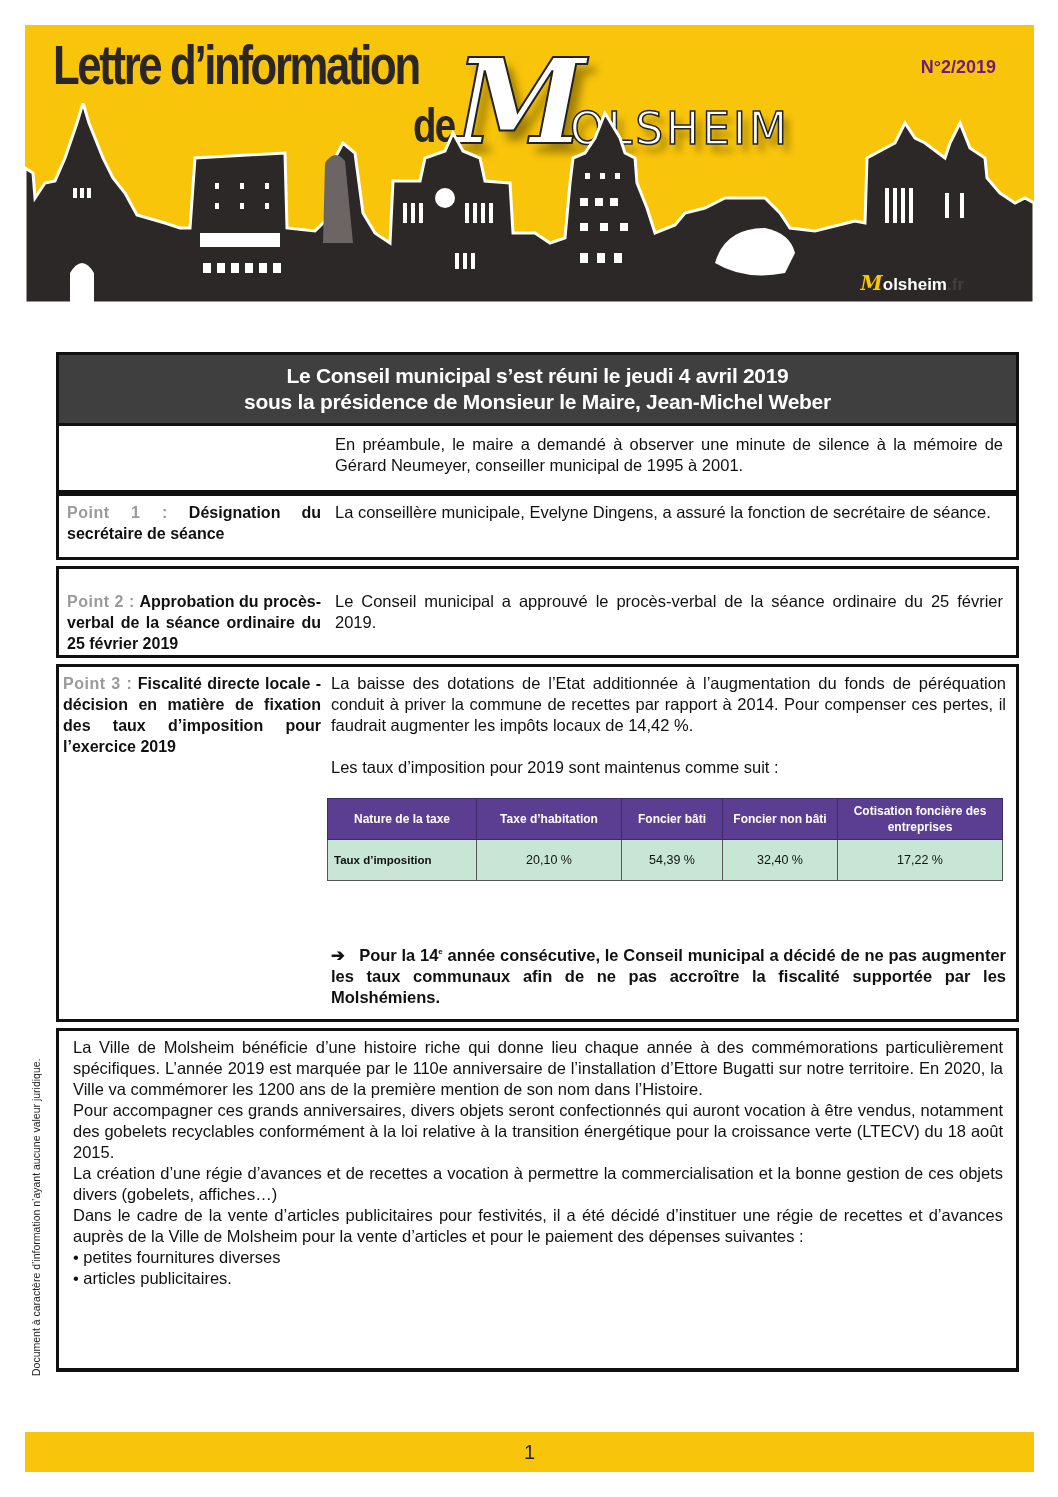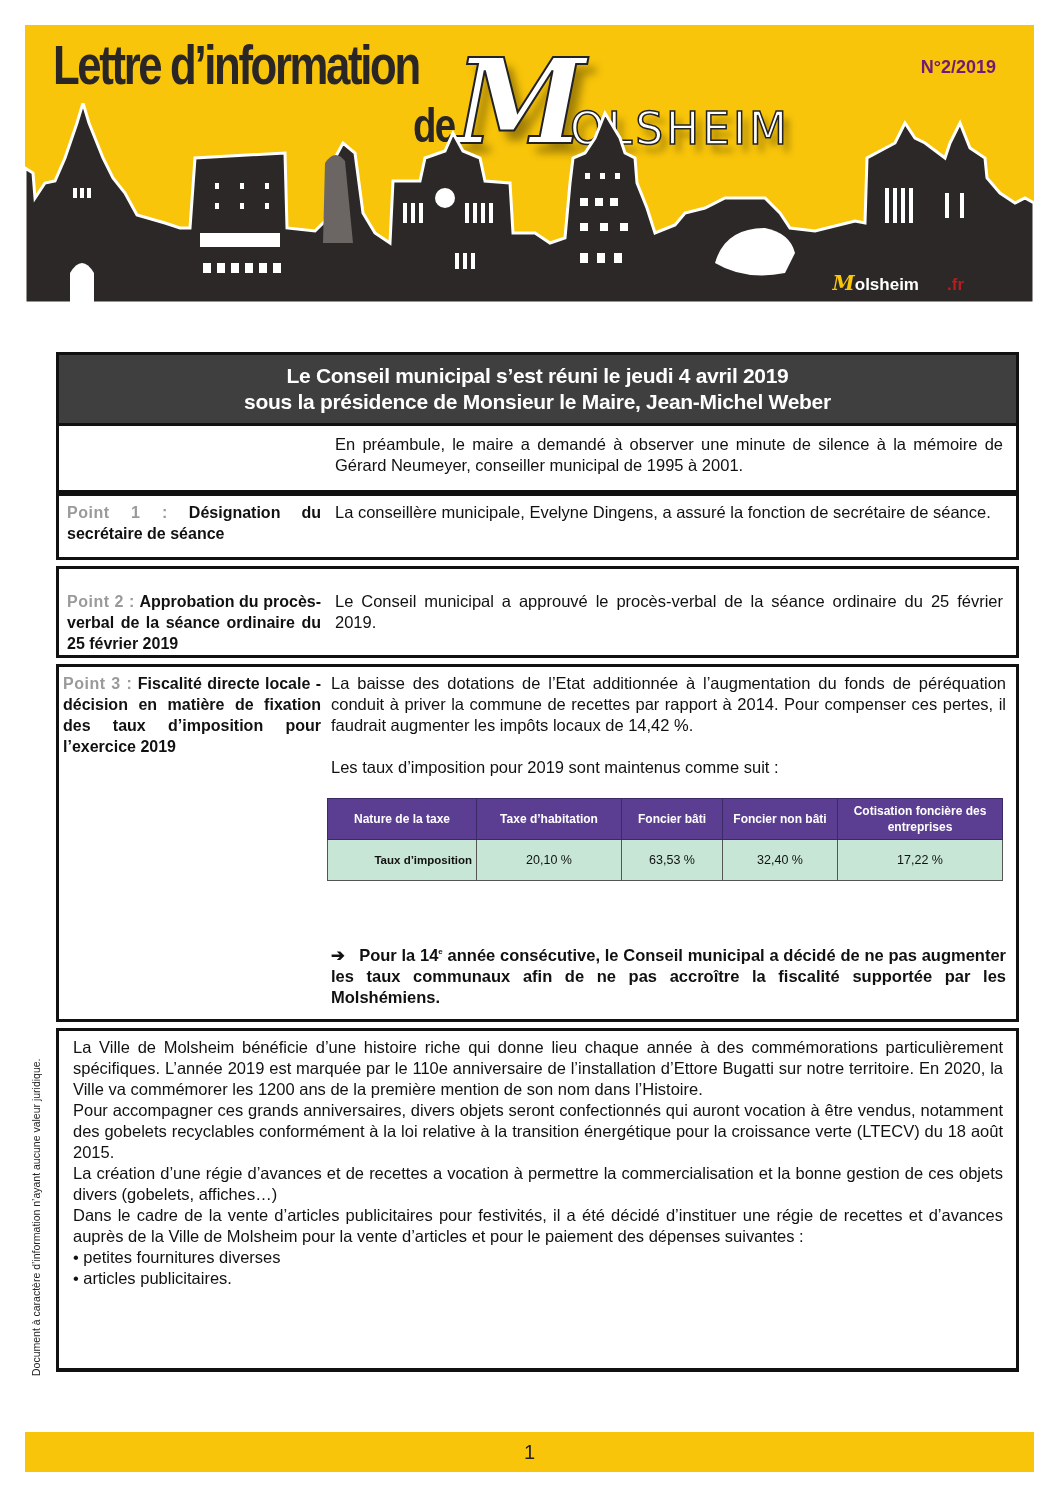--- a/index.html
+++ b/index.html
@@ -8,42 +8,42 @@
   
   .banner { position:absolute; left:25px; top:25px; width:1009px; height:278px; background:#f9c50a; overflow:hidden; }
   .banner-title { position:absolute; left:28px; top:12px; font-family:"Liberation Sans", sans-serif; font-weight:bold; font-size:56px; color:#2a2626; letter-spacing:-3px; transform:scaleX(0.78); transform-origin:left top; white-space:nowrap; line-height:1; }
   .banner-de { position:absolute; left:388px; top:77px; font-weight:bold; font-size:48px; color:#2a2626; transform:scaleX(0.8); transform-origin:left top; letter-spacing:-2px; line-height:1; }
   .banner-M { position:absolute; left:430px; top:18px; font-family:"DejaVu Serif", serif; font-style:italic; font-weight:bold; font-size:118px; color:#ffffff; -webkit-text-stroke:2px #222; line-height:1; text-shadow:8px 10px 8px rgba(0,0,0,0.35); }
   .banner-olsheim { position:absolute; left:545px; top:82px; font-family:"DejaVu Sans", sans-serif; font-size:44px; color:#ffffff; -webkit-text-stroke:1.5px #222; letter-spacing:3px; line-height:1; text-shadow:6px 8px 7px rgba(0,0,0,0.35); }
   .banner-issue { position:absolute; right:38px; top:32px; font-weight:bold; font-size:18px; color:#701a75; }
   .skyline { position:absolute; left:0; bottom:0; width:1009px; height:200px; }
   .site-logo { position:absolute; right:70px; bottom:8px; font-size:17px; font-weight:bold; color:#ffffff; }
   .site-logo .m { color:#f9c50a; font-family:"DejaVu Serif", serif; font-style:italic; font-size:20px; }
-  .site-logo .tld { color:#b91c1c;margin-left:28px; }
+  .site-logo .tld { color:#404040; }
 
   
   .side-note { position:absolute; left:30px; top:1376px; transform:rotate(-90deg); transform-origin:left top; font-size:10.5px; color:#222; white-space:nowrap; width:340px; }
 
   
   .minutes { position:absolute; left:56px; top:352px; width:963px; }
   .header-bar { background:#3f3f3f; border:3px solid #111; color:#fff; text-align:center; font-weight:bold; font-size:21px; line-height:26px; padding:8px 0 8px 0; letter-spacing:-0.3px; }
   .row { border:3px solid #111; border-top:none; display:flex; background:#fff; box-sizing:border-box; }
   .row.gap { border-top:3px solid #111; margin-top:6px; }
   .row .left { width:262px; padding:6px 0 0 8px; font-size:16px; line-height:21px; text-align:justify; box-sizing:border-box; }
   .row .right { flex:1; padding:6px 13px 0 14px; font-size:16.5px; line-height:21px; text-align:justify; box-sizing:border-box; }
   .pt { color:#9a9a9a; font-weight:bold; letter-spacing:0.5px; }
   .ptitle { font-weight:bold; }
   .para { margin:0; }
   .spacer { height:21px; }
 
   
   .tax-table { border-collapse:collapse; width:676px; margin:20px 0 0 -4px; font-size:12px; }
   .tax-table th { background:#5b3e91; color:#fff; font-weight:bold; padding:3px 4px; height:34px; border:1px solid #3a2a66; text-align:center; line-height:16px; }
   .tax-table td { background:#c8e6d6; padding:4px; height:32px; border:1px solid #555; text-align:center; font-size:12.5px; }
-  .tax-table td.lbl { text-align:right; font-weight:bold; font-size:11.5px; padding-left:6px; }
+  .tax-table td.lbl { text-align:left; font-weight:bold; font-size:11.5px; padding-left:6px; }
 
   .decision { font-weight:bold; font-size:16.5px; line-height:21px; margin-top:60px; }
   .decision sup { font-size:8px; }
 
   
   .footer-bar { position:absolute; left:25px; top:1432px; width:1009px; height:40px; background:#f9c50a; text-align:center; font-size:20px; line-height:40px; color:#222; }
 </style>
 </head>
 <body>
 
@@ -163,21 +163,21 @@
             <th style="width:136px;">Taxe d’habitation</th>
             <th style="width:92px;">Foncier bâti</th>
             <th style="width:106px;">Foncier non bâti</th>
             <th>Cotisation foncière des entreprises</th>
           </tr>
         </thead>
         <tbody>
           <tr>
             <td class="lbl">Taux d’imposition</td>
             <td>20,10 %</td>
-            <td>63,53 %</td>
+            <td>54,39 %</td>
             <td>32,40 %</td>
             <td>17,22 %</td>
           </tr>
         </tbody>
       </table>
 
       <div class="decision">
         <span>➔</span>&nbsp;&nbsp;
         <span>Pour la 14</span><sup>e</sup><span> année consécutive, le Conseil municipal a décidé de ne pas augmenter les taux communaux afin de ne pas accroître la fiscalité supportée par les Molshémiens.</span>
       </div>

